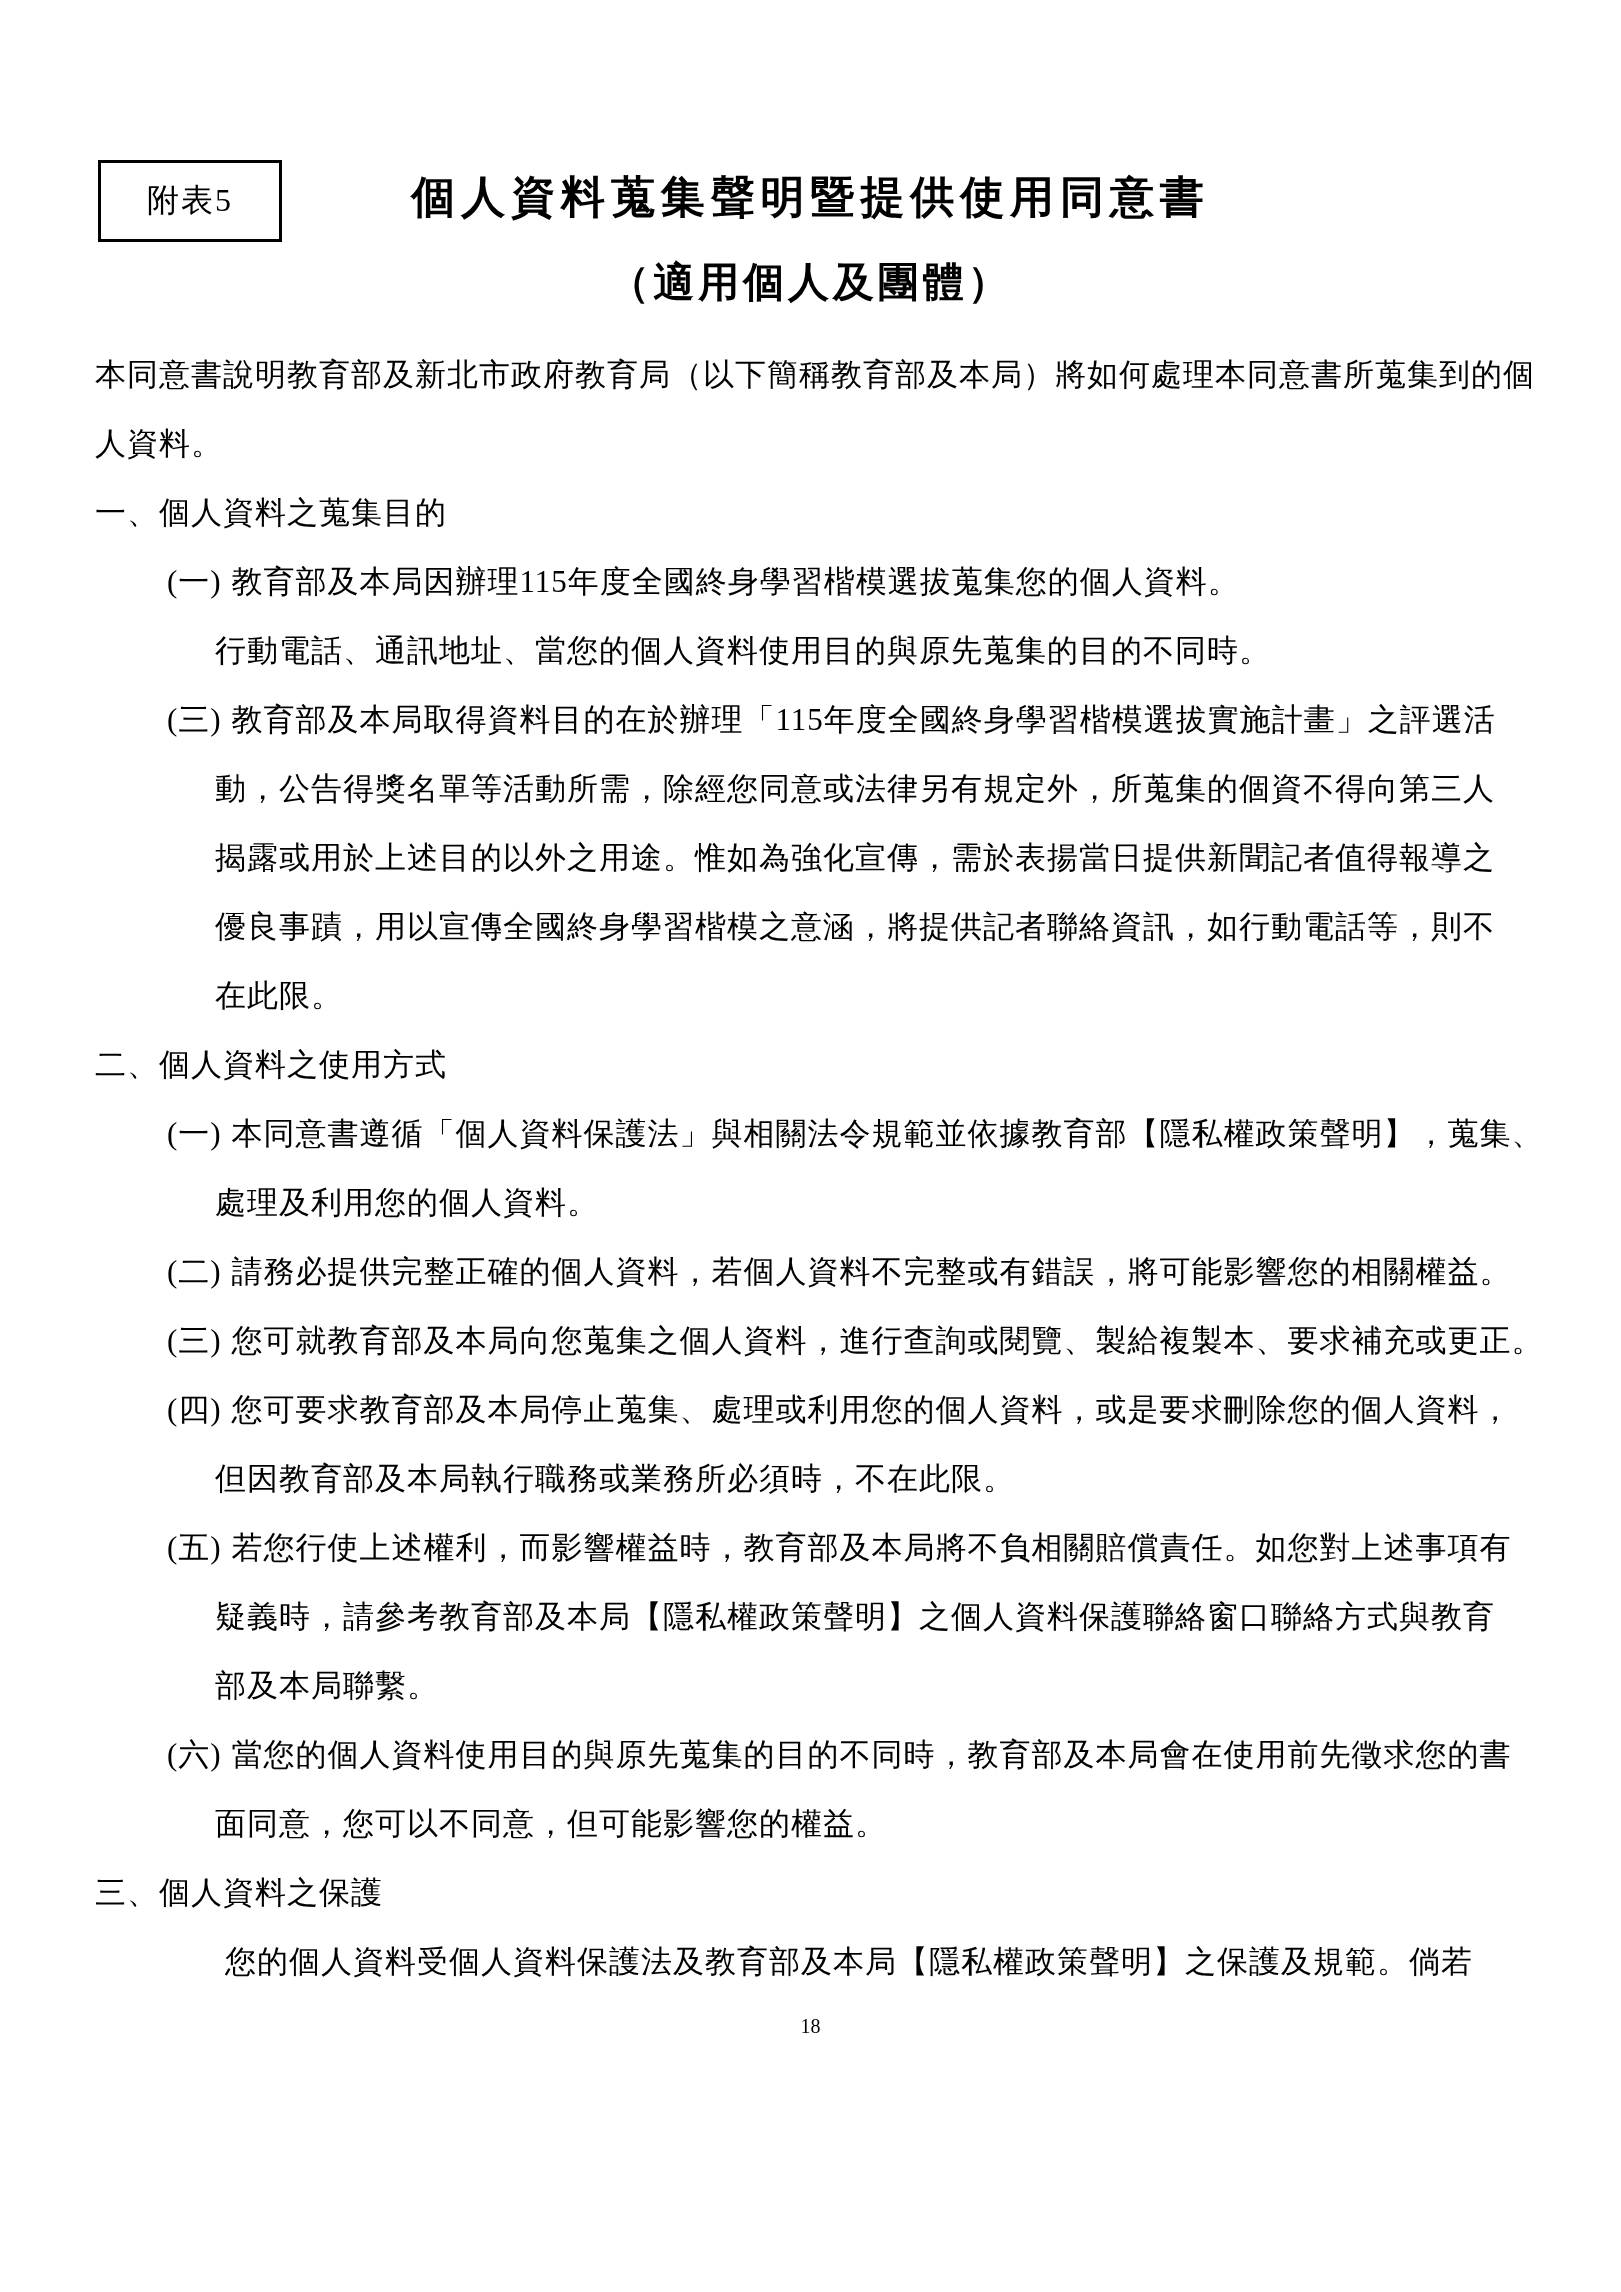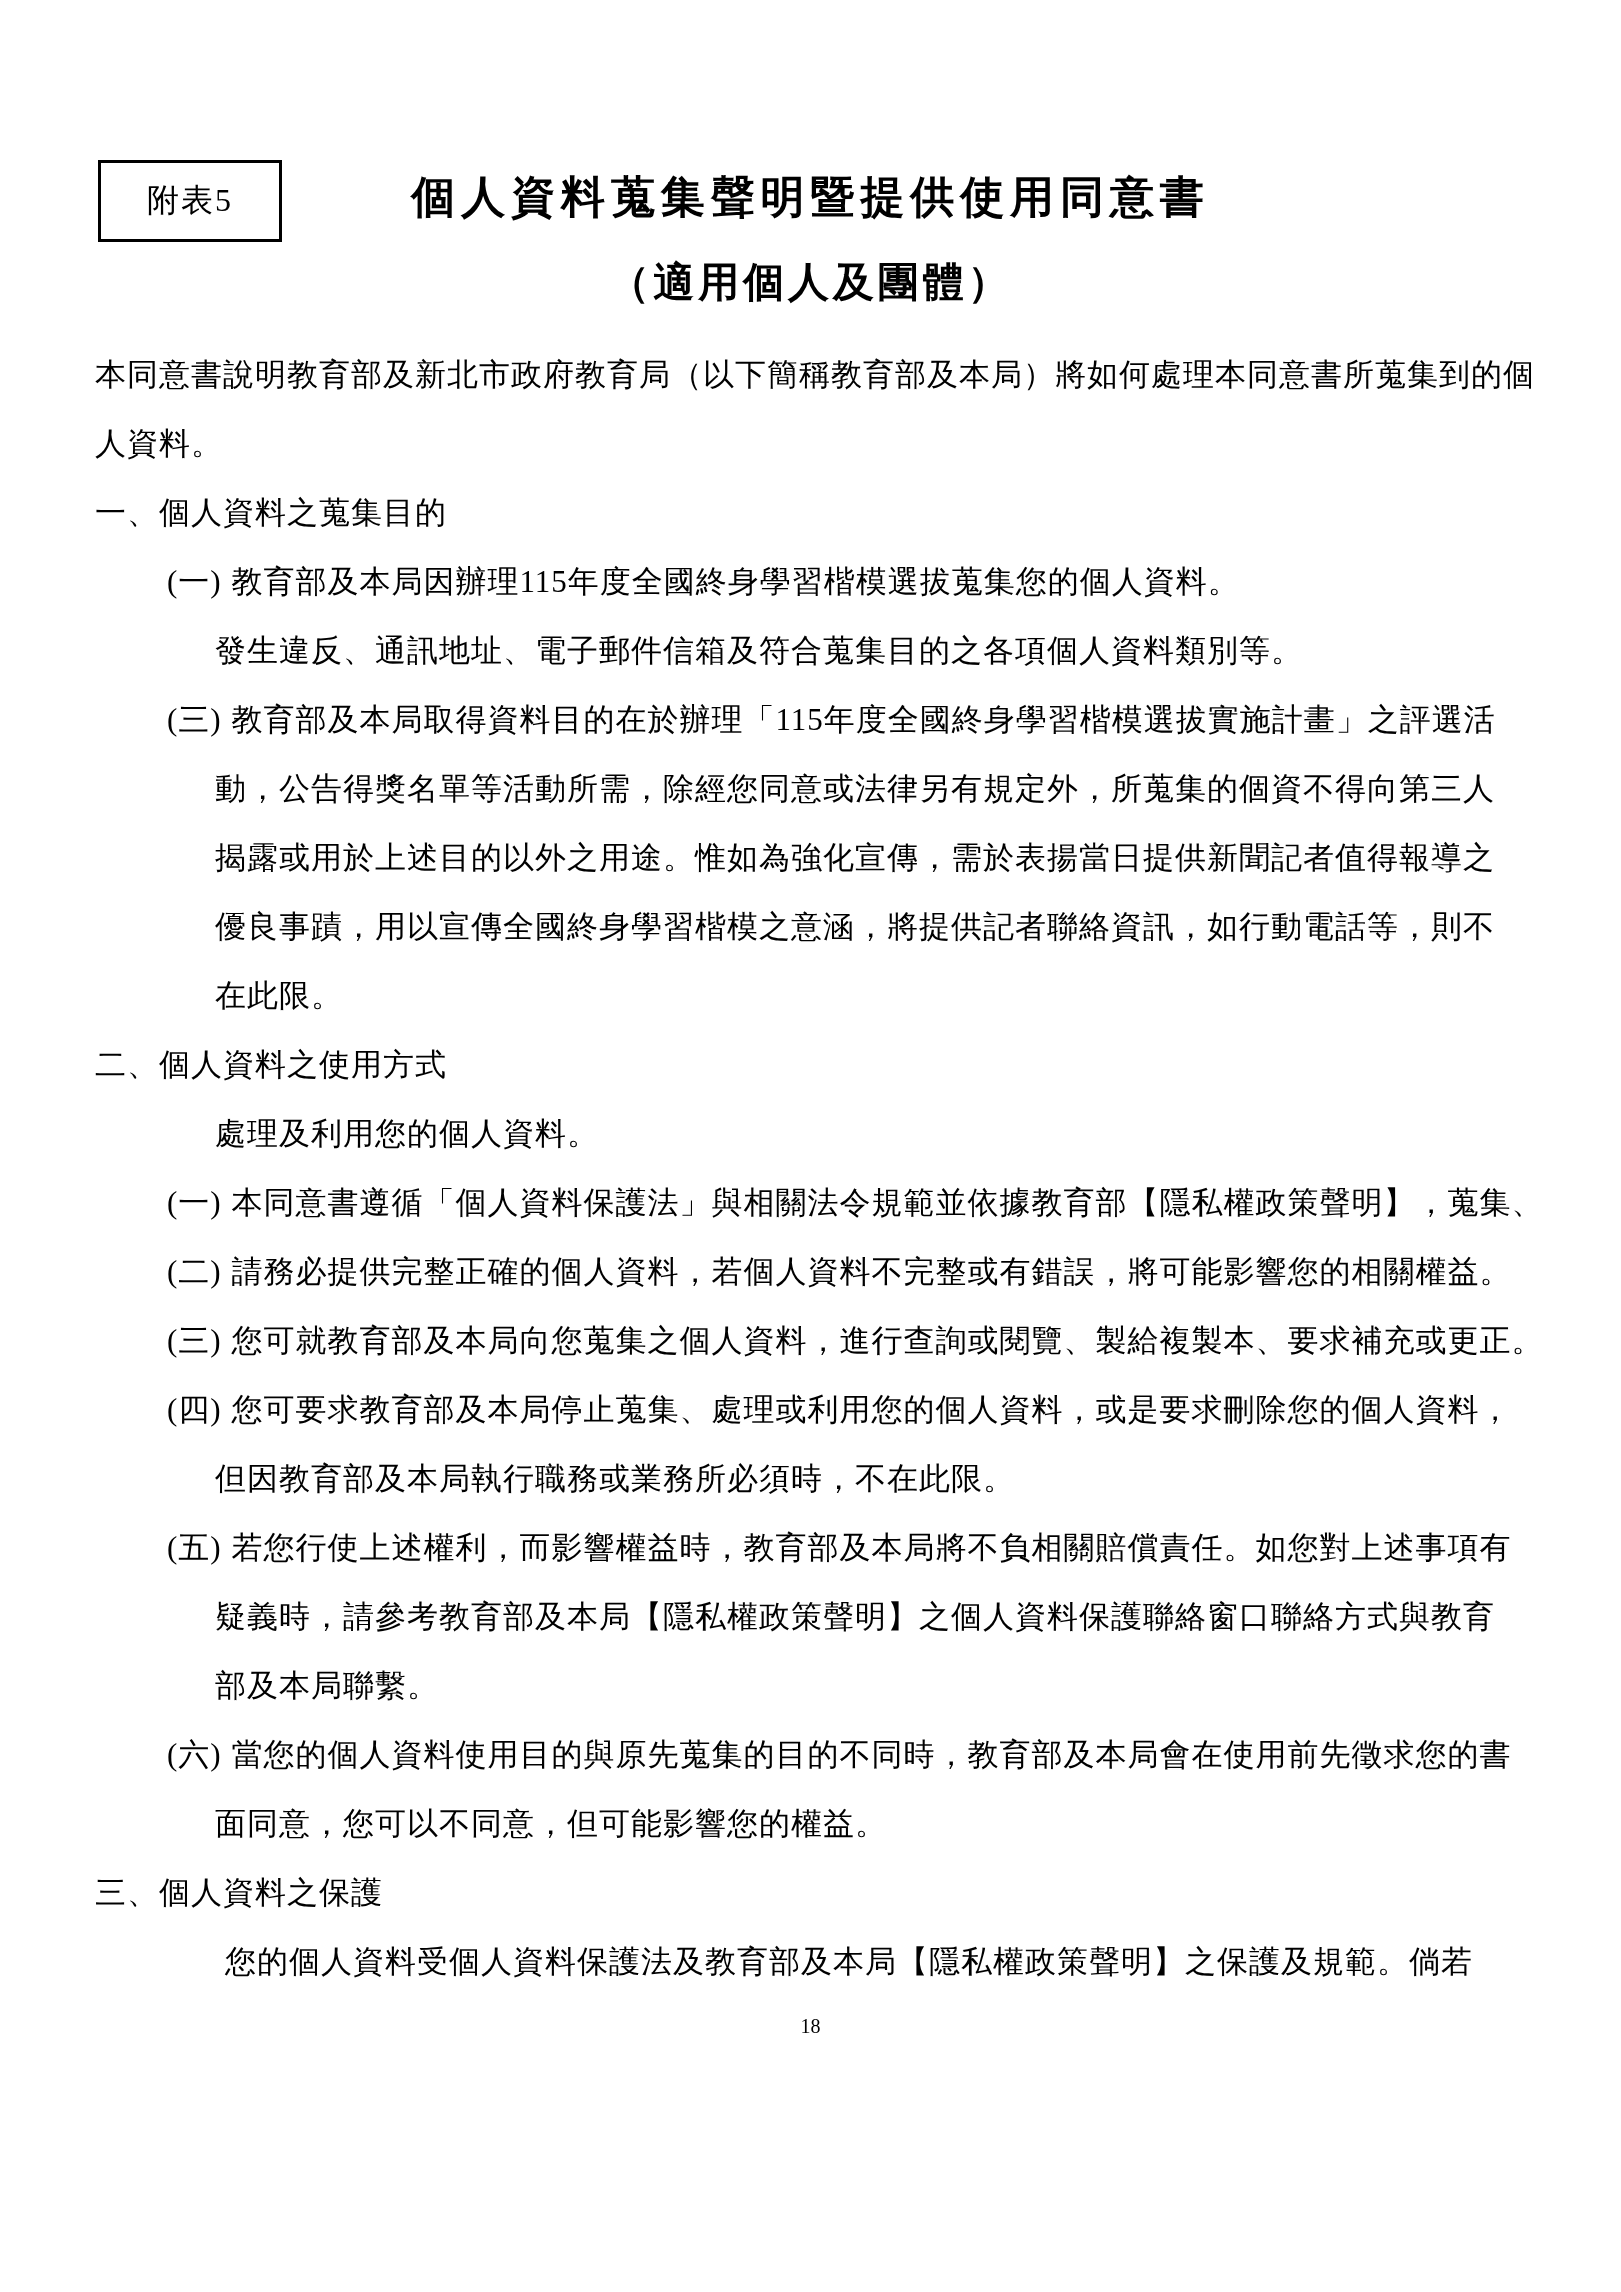--- a/index.html
+++ b/index.html
@@ -84,29 +84,29 @@
 
   <div class="doc-title">個人資料蒐集聲明暨提供使用同意書</div>
 
   <div class="doc-subtitle">（適用個人及團體）</div>
 
   <div class="doc-body" id="doc-body">
       <div class="line para"><span>本同意書說明教育部及新北市政府教育局（以下簡稱教育部及本局）將如何處理本同意書所蒐集到的個</span></div>
       <div class="line para"><span>人資料。</span></div>
       <div class="line heading"><span>一、個人資料之蒐集目的</span></div>
       <div class="line item"><span class="marker">(一)</span><span>教育部及本局因辦理115年度全國終身學習楷模選拔蒐集您的個人資料。</span></div>
-      <div class="line item-cont"><span>發生違反、通訊地址、電子郵件信箱及符合蒐集目的之各項個人資料類別等。</span></div>
+      <div class="line item-cont"><span>行動電話、通訊地址、當您的個人資料使用目的與原先蒐集的目的不同時。</span></div>
       <div class="line item"><span class="marker">(三)</span><span>教育部及本局取得資料目的在於辦理「115年度全國終身學習楷模選拔實施計畫」之評選活</span></div>
       <div class="line item-cont"><span>動，公告得獎名單等活動所需，除經您同意或法律另有規定外，所蒐集的個資不得向第三人</span></div>
       <div class="line item-cont"><span>揭露或用於上述目的以外之用途。惟如為強化宣傳，需於表揚當日提供新聞記者值得報導之</span></div>
       <div class="line item-cont"><span>優良事蹟，用以宣傳全國終身學習楷模之意涵，將提供記者聯絡資訊，如行動電話等，則不</span></div>
       <div class="line item-cont"><span>在此限。</span></div>
       <div class="line heading"><span>二、個人資料之使用方式</span></div>
+      <div class="line item"><span class="marker">(一)</span><span>本同意書遵循「個人資料保護法」與相關法令規範並依據教育部【隱私權政策聲明】，蒐集、</span></div>
       <div class="line item-cont"><span>處理及利用您的個人資料。</span></div>
-      <div class="line item"><span class="marker">(一)</span><span>本同意書遵循「個人資料保護法」與相關法令規範並依據教育部【隱私權政策聲明】，蒐集、</span></div>
       <div class="line item"><span class="marker">(二)</span><span>請務必提供完整正確的個人資料，若個人資料不完整或有錯誤，將可能影響您的相關權益。</span></div>
       <div class="line item"><span class="marker">(三)</span><span>您可就教育部及本局向您蒐集之個人資料，進行查詢或閱覽、製給複製本、要求補充或更正。</span></div>
       <div class="line item"><span class="marker">(四)</span><span>您可要求教育部及本局停止蒐集、處理或利用您的個人資料，或是要求刪除您的個人資料，</span></div>
       <div class="line item-cont"><span>但因教育部及本局執行職務或業務所必須時，不在此限。</span></div>
       <div class="line item"><span class="marker">(五)</span><span>若您行使上述權利，而影響權益時，教育部及本局將不負相關賠償責任。如您對上述事項有</span></div>
       <div class="line item-cont"><span>疑義時，請參考教育部及本局【隱私權政策聲明】之個人資料保護聯絡窗口聯絡方式與教育</span></div>
       <div class="line item-cont"><span>部及本局聯繫。</span></div>
       <div class="line item"><span class="marker">(六)</span><span>當您的個人資料使用目的與原先蒐集的目的不同時，教育部及本局會在使用前先徵求您的書</span></div>
       <div class="line item-cont"><span>面同意，您可以不同意，但可能影響您的權益。</span></div>
       <div class="line heading"><span>三、個人資料之保護</span></div>

